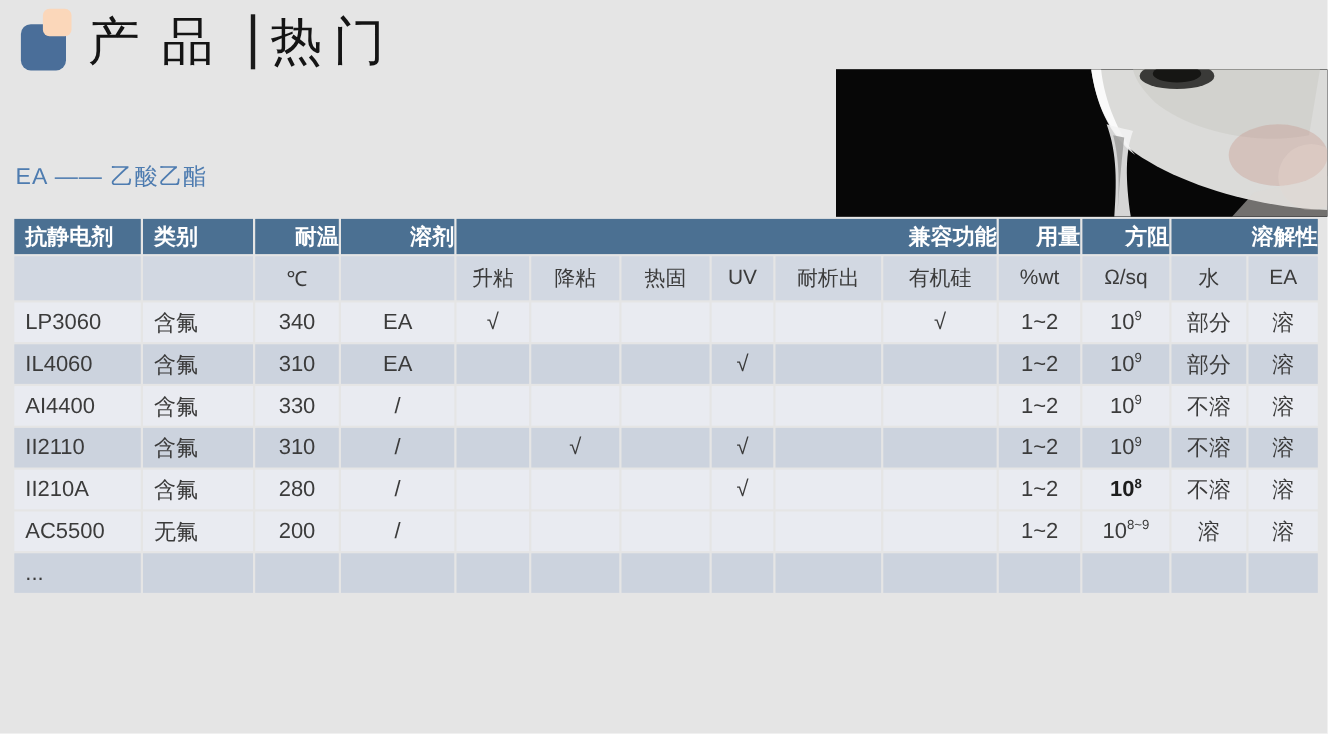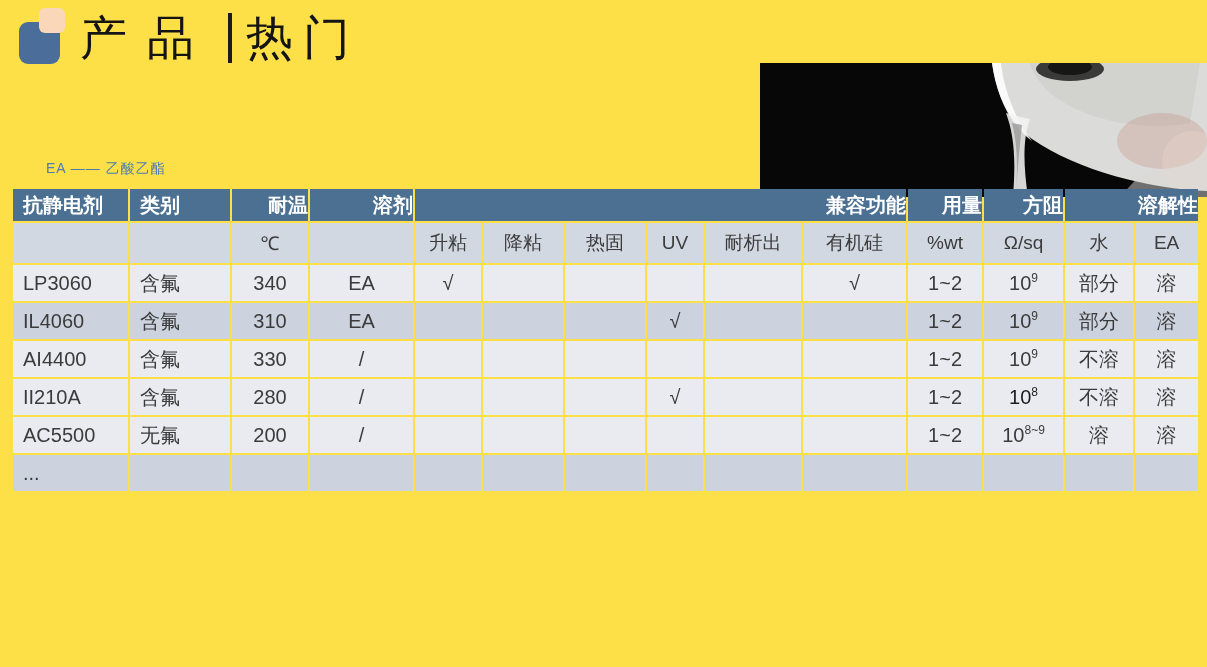--- a/index.html
+++ b/index.html
@@ -1,61 +1,61 @@
 <!DOCTYPE html>
 <html><head>
 <meta charset="utf-8">
 <style>
   * { margin:0; padding:0; box-sizing:border-box; }
   html,body { background:#ffffff; }
   .canvas{
     position:relative; width:1207px; height:667px; overflow:hidden;
-    background:#fde047; font-family:"Liberation Sans", sans-serif;
+    background:#e5e5e5; font-family:"Liberation Sans", sans-serif;
   }
   
   .logo{ position:absolute; left:14px; top:8px; width:58px; height:58px; }
   .logo-blue{ position:absolute; left:5px; top:14px; width:41px; height:42px;
     border-radius:9px; background:#4A6E99; }
   .logo-peach{ position:absolute; left:25px; top:0; width:26px; height:25px;
     border-radius:6px; background:#FBD7BA; }
   
   .title{ position:absolute; left:80px; top:8px; height:60px;
     display:flex; align-items:center;
     font-family:"Liberation Serif", serif; font-size:47px; color:#141414; }
   .title .t-left{ letter-spacing:20px; }
   .title .t-right{ letter-spacing:10px; }
   .title .t-sep{ width:4px; height:50px; background:#1a1a1a; margin:0 14px 0 14px; }
   
-  .subtitle{ position:absolute; left:14px; top:160px; font-size:14px;
-    color:#4E7CB0; letter-spacing:1px;margin-left:32px; }
+  .subtitle{ position:absolute; left:14px; top:146px; font-size:21px;
+    color:#4E7CB0; letter-spacing:1px; }
   
   .photo{ position:absolute; left:760px; top:63px; width:447px; height:134px;
     overflow:hidden; background:#070707; }
   .photo svg{ display:block; }
   
-  .tbl{ position:absolute; left:11px; top:187px; width:1189px;
+  .tbl{ position:absolute; left:11px; top:197px; width:1189px;
     border-collapse:separate; border-spacing:2px; table-layout:fixed;
     color:#3B3B3B; }
   .tbl th{
     background:#4B7092; color:#ffffff; font-weight:700;
     font-family:"Liberation Serif", serif;
     font-size:20px; height:32px; text-align:right; vertical-align:middle;
   }
   .tbl tr.h2 td{
     background:#D2D8E2; height:40px; font-size:19px;
     text-align:center; vertical-align:middle;
   }
   .tbl tbody td{
     font-size:20px; height:36px; text-align:center; vertical-align:middle;
   }
   .tbl tr.light td{ background:#E9EBF1; }
   .tbl tr.dark  td{ background:#CCD3DE; }
   .tbl .l{ text-align:left; padding-left:10px; }
   .tbl sup{ font-size:12px; line-height:0; }
-  .tbl td.bold, .tbl td.bold sup{ font-weight:400; color:#1d1d1d; }
+  .tbl td.bold, .tbl td.bold sup{ font-weight:700; color:#1d1d1d; }
 </style>
 </head>
 <body>
 
 <div class="canvas">
 
   <div class="logo">
     <div class="logo-blue"></div>
     <div class="logo-peach"></div>
   </div>
@@ -171,20 +171,36 @@
         <td></td>
         <td></td>
         <td></td>
         <td></td>
         <td></td>
         <td>1~2</td>
         <td class="res"><span>10</span><sup>9</sup></td>
         <td>不溶</td>
         <td>溶</td>
       </tr>
+      <tr class="dark">
+        <td class="l">II2110</td>
+        <td class="l">含氟</td>
+        <td>310</td>
+        <td>/</td>
+        <td></td>
+        <td>√</td>
+        <td></td>
+        <td>√</td>
+        <td></td>
+        <td></td>
+        <td>1~2</td>
+        <td class="res"><span>10</span><sup>9</sup></td>
+        <td>不溶</td>
+        <td>溶</td>
+      </tr>
       <tr class="light">
         <td class="l">II210A</td>
         <td class="l">含氟</td>
         <td>280</td>
         <td>/</td>
         <td></td>
         <td></td>
         <td></td>
         <td>√</td>
         <td></td>

